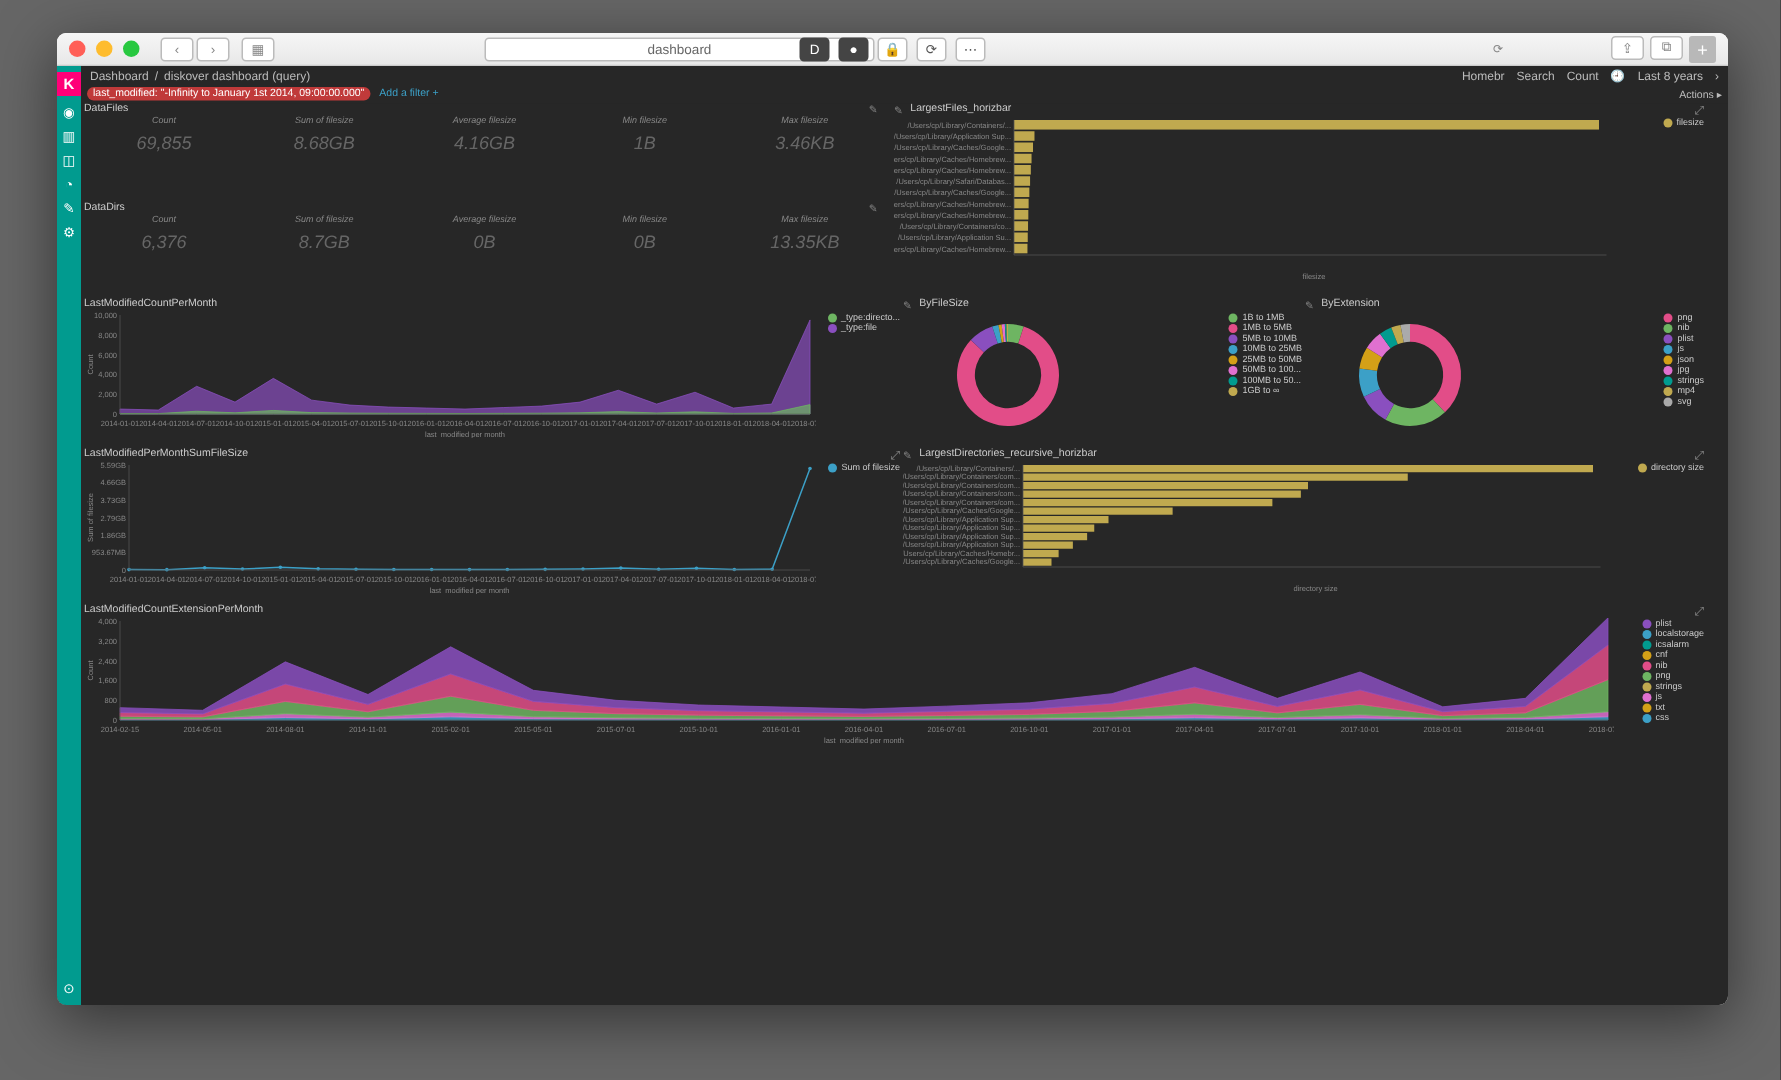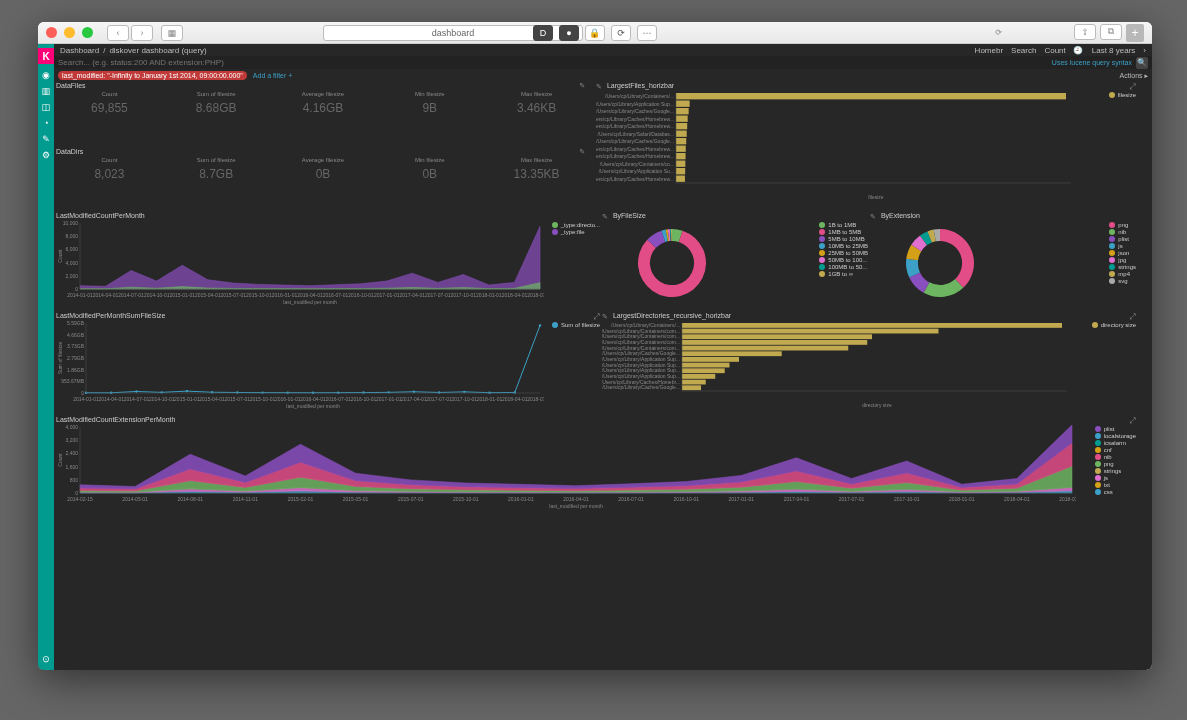--- a/index.html
+++ b/index.html
@@ -32,21 +32,21 @@
 .lucene{font-size:7px;color:#3ca0c7;}
 .search-btn{width:12px;height:12px;background:#444;border-radius:2px;display:flex;align-items:center;justify-content:center;font-size:8px;color:#ccc;}
 .filterbar { height:13px; background:#272727; display:flex; align-items:center; padding:0 4px; gap:6px; justify-content:space-between;}
 .filter-left{display:flex;gap:6px;align-items:center;}
 .pill { background:#c03a3a; color:#fff; font-size:7px; padding:1px 4px; border-radius:6px;}
 .addfilter{font-size:7px;color:#3ca0c7;}
 .actions{font-size:7px;color:#bbb;}
 .dash { flex:1; padding:4px; overflow:hidden; position:relative;}
 .panel { position:absolute; }
 .panel-title { font-size:7px; color:#ccc; margin-bottom:2px;}
-.metric-row { display:flex; }
+.metric-row { display:flex;font-style:italic; }
 .metric { flex:1; text-align:center;}
 .metric-label { font-size:6px; color:#888;}
 .metric-val { font-size:12px; color:#666; font-weight:300; margin-top:4px;}
 .edit-icon{font-size:7px;color:#888;margin-right:3px;}
 .legend{font-size:6px;color:#ccc;}
 .legend-item{display:flex;align-items:center;gap:3px;margin-bottom:1px;}
 .ldot{width:6px;height:6px;border-radius:50%;}
 svg text{fill:#888;font-size:5px;}
 </style>
 </head>
@@ -104,25 +104,20 @@
         <div class="topbar-right">
           <span class="tb-link">Homebr</span>
           <span class="tb-link">Search</span>
           <span class="tb-link">Count</span>
           <span>🕘</span>
           <span class="tb-link">Last 8 years</span>
           <span>›</span>
         </div>
       </div>
 
-      <div class="searchbar">
-        <input class="search-input" placeholder="Search... (e.g. status:200 AND extension:PHP)" style="">
-        <span class="lucene">Uses lucene query syntax</span>
-        <div class="search-btn">🔍</div>
-      </div>
 
       <div class="filterbar">
         <div class="filter-left">
           <span class="pill">last_modified: "-Infinity to January 1st 2014, 09:00:00.000"</span>
           <span class="addfilter">Add a filter +</span>
         </div>
         <span class="actions">Actions ▸</span>
       </div>
 
       <div class="dash">
@@ -137,36 +132,36 @@
               <div class="metric">
                 <div class="metric-label">Sum of filesize</div>
                 <div class="metric-val">8.68GB</div>
               </div>
               <div class="metric">
                 <div class="metric-label">Average filesize</div>
                 <div class="metric-val">4.16GB</div>
               </div>
               <div class="metric">
                 <div class="metric-label">Min filesize</div>
-                <div class="metric-val">9B</div>
+                <div class="metric-val">1B</div>
               </div>
               <div class="metric">
                 <div class="metric-label">Max filesize</div>
                 <div class="metric-val">3.46KB</div>
               </div>
             </div>
           <span class="edit-icon" style="position:absolute;right:2px;top:0">✎</span>
         </div>
 
         <div class="panel" style="left:2px;top:66px;width:534px;height:54px">
           <div class="panel-title">DataDirs</div>
           <div class="metric-row" id="dd-metrics">
               <div class="metric">
                 <div class="metric-label">Count</div>
-                <div class="metric-val">8,023</div>
+                <div class="metric-val">6,376</div>
               </div>
               <div class="metric">
                 <div class="metric-label">Sum of filesize</div>
                 <div class="metric-val">8.7GB</div>
               </div>
               <div class="metric">
                 <div class="metric-label">Average filesize</div>
                 <div class="metric-val">0B</div>
               </div>
               <div class="metric">

